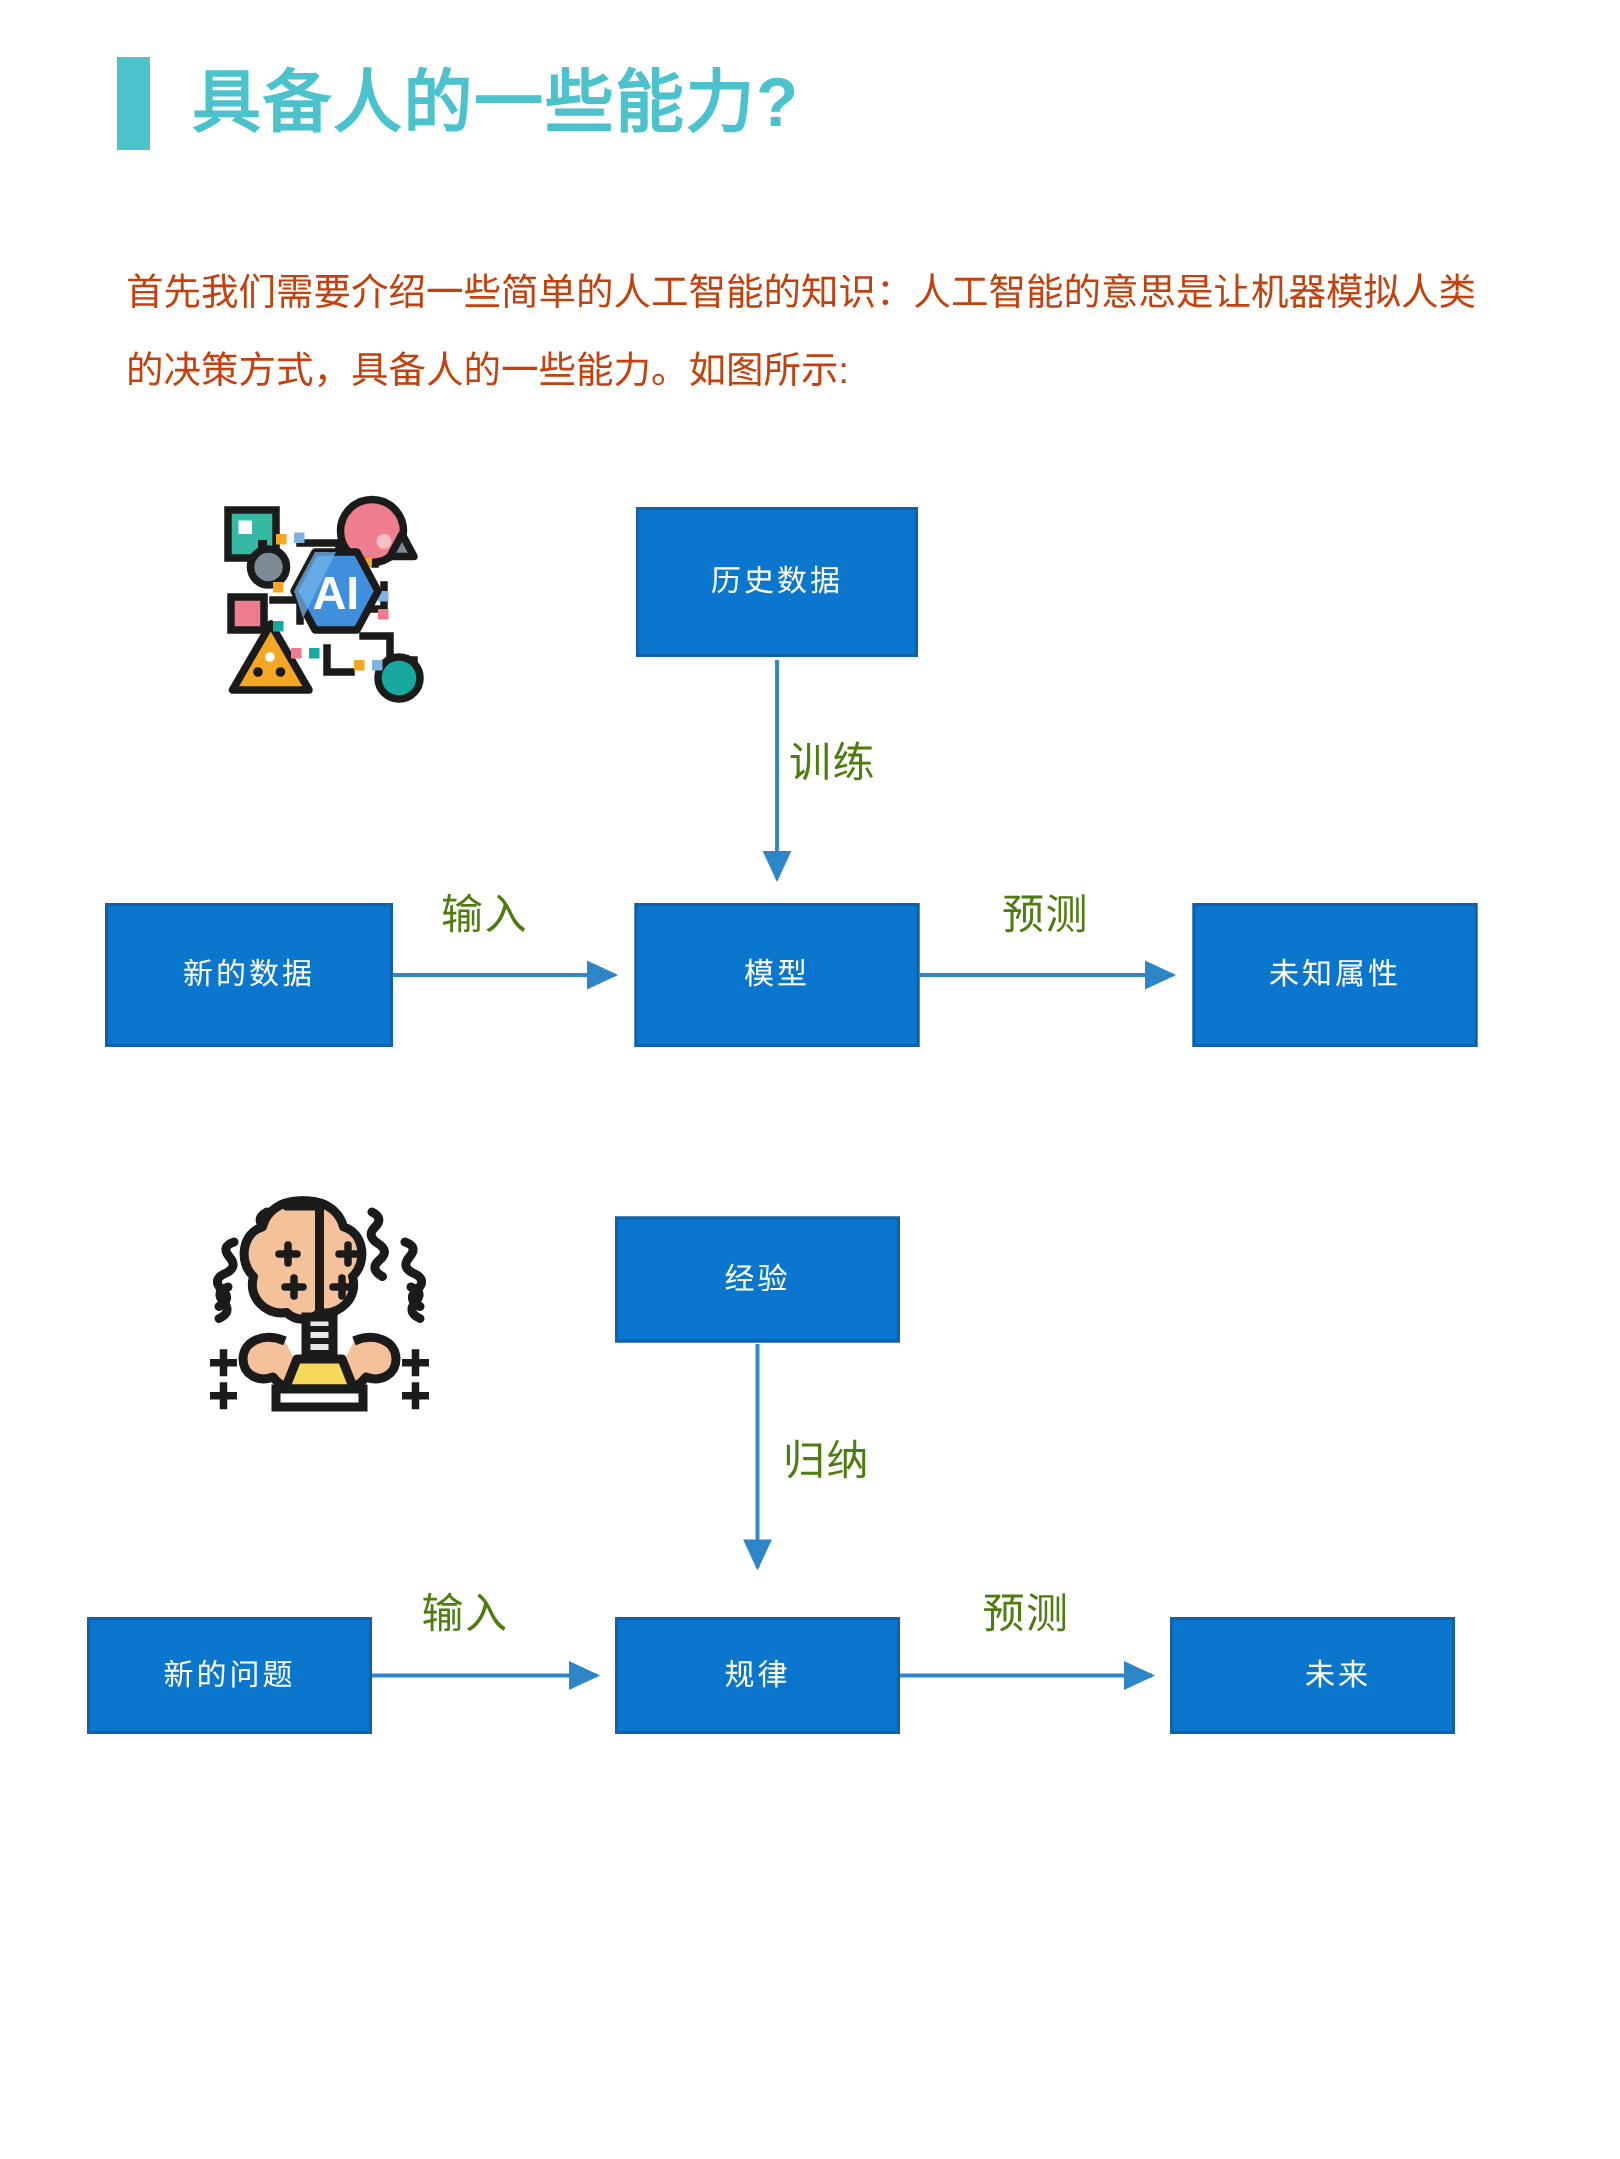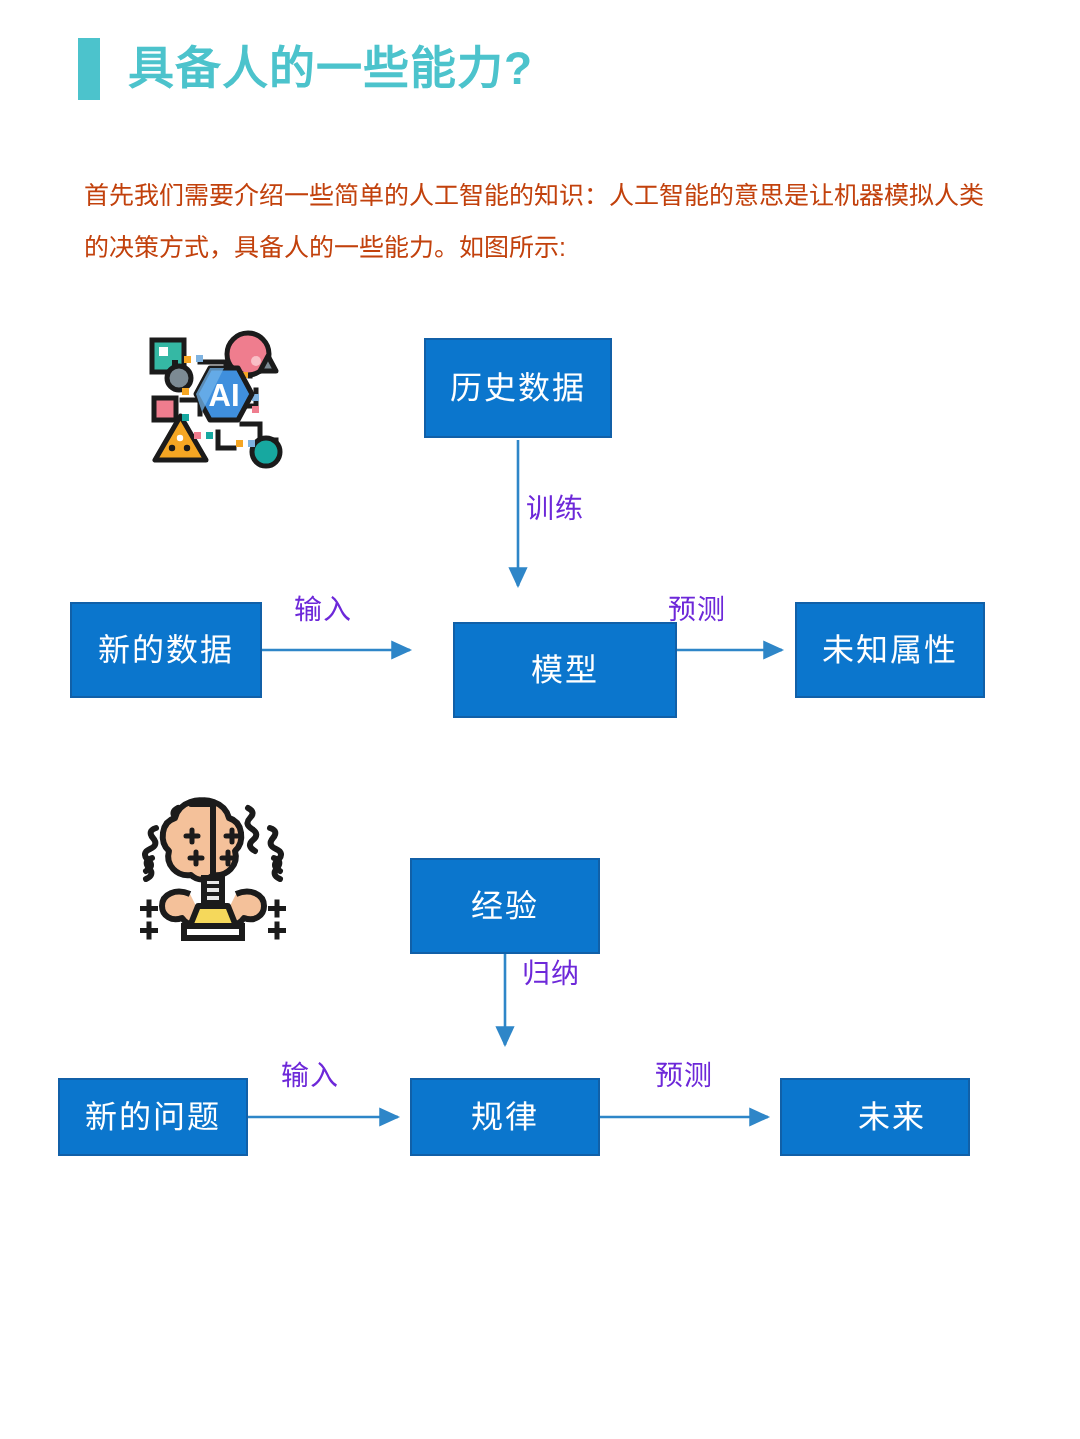--- a/index.html
+++ b/index.html
@@ -77,40 +77,40 @@
   
   .box {
     position: absolute;
     background: #0b76cd;
     border: 2px solid #1160a8;
     box-sizing: border-box;
     display: flex;
     align-items: center;
     justify-content: center;
     color: #ffffff;
-    font-size: 32px;
+    font-size: 20px;
     letter-spacing: 2px;
     line-height: 1;
     white-space: nowrap;
   }
 
   #box-history   { left: 424px; top: 338px;  width: 188px; height: 100px; }
   #box-newdata   { left: 70px;  top: 602px;  width: 192px; height: 96px;  }
-  #box-model     { left: 423px; top: 622px;  width: 224px; height: 96px; margin-left: 30px;  }
+  #box-model     { left: 423px; top: 602px;  width: 190px; height: 96px;  }
   #box-unknown   { left: 795px; top: 602px;  width: 190px; height: 96px;  }
-  #box-exp       { left: 410px; top: 858px;  width: 190px; height: 96px;  }
+  #box-exp       { left: 410px; top: 811px;  width: 190px; height: 84px;  }
   #box-newprob   { left: 58px;  top: 1078px; width: 190px; height: 78px;  }
   #box-rule      { left: 410px; top: 1078px; width: 190px; height: 78px;  }
   #box-future    { left: 780px; top: 1078px; width: 190px; height: 78px; padding-left: 34px;  }
 
   
   .edge-label {
     position: absolute;
     font-size: 28px;
-    color: #6d28d9;
+    color: #4d7c0f;
     letter-spacing: 1px;
     white-space: nowrap;
     line-height: 1;
   }
   #label-train   { left: 526px; top: 495px;  }
   #label-input1  { left: 294px; top: 596px;  }
   #label-pred1   { left: 668px; top: 596px;  }
   #label-induce  { left: 522px; top: 960px;  }
   #label-input2  { left: 281px; top: 1062px; }
   #label-pred2   { left: 655px; top: 1062px; }

